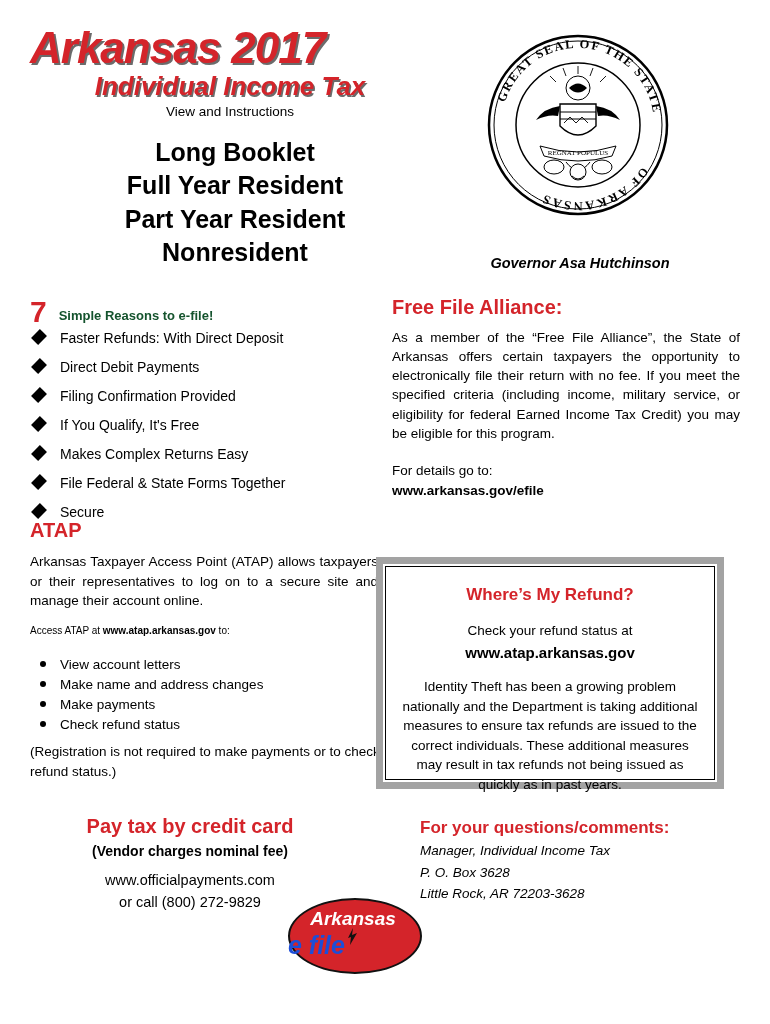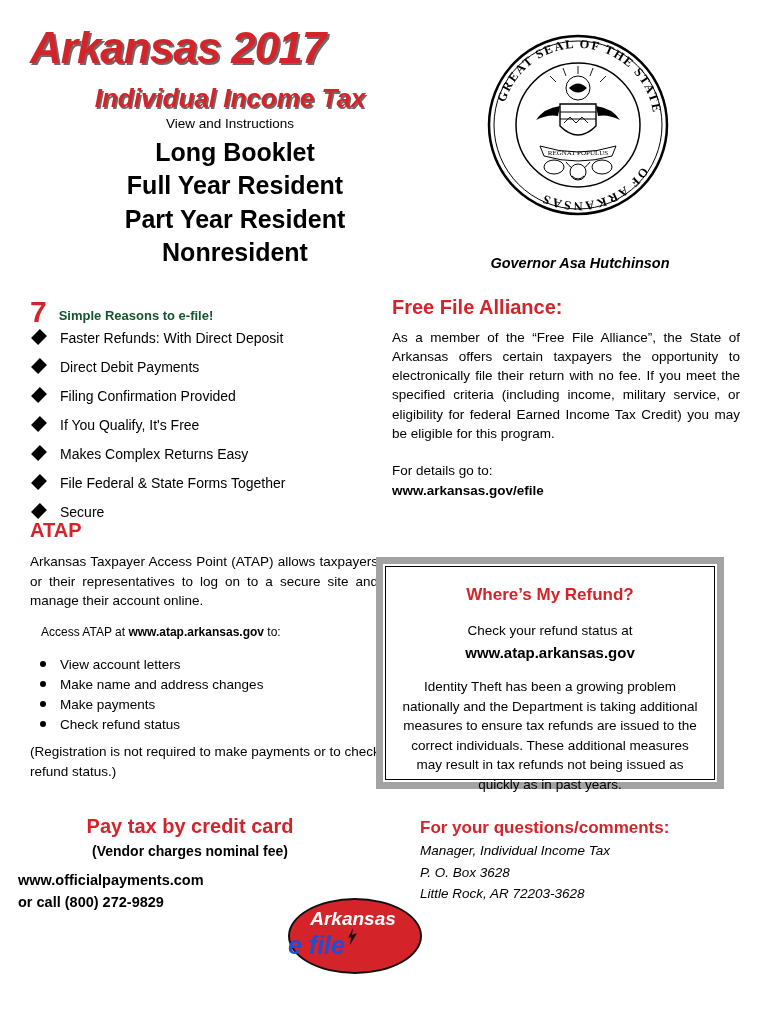--- a/index.html
+++ b/index.html
@@ -38,21 +38,21 @@
     line-height: 1;
     text-shadow: 2px 2px 0 #6b6b6b;
     white-space: nowrap;
   }
   .title-sub {
     font-size: 26px;
     font-weight: bold;
     font-style: italic;
     color: #d4242a;
     line-height: 1.1;
-    margin-top: 14px;
+    margin-top: 2px;
     text-shadow: 1.5px 1.5px 0 #6b6b6b;
     text-align: center;
     width: 400px;
   }
   .title-forms {
     font-size: 13.5px;
     color: #000;
     text-align: center;
     width: 400px;
     margin-top: 3px;
@@ -150,22 +150,21 @@
     width: 348px;
     font-size: 13.5px;
     line-height: 1.45;
     text-align: justify;
   }
   .atap-access {
     position: absolute;
     left: 30px;
     top: 625px;
     width: 348px;
-    font-size: 12px;
-    margin-left: 11px;
+    font-size: 10px;
   }
   .atap-access b { font-weight: bold; }
   .atap-bullets {
     position: absolute;
     left: 40px;
     top: 657px;
     width: 330px;
   }
   .bullet-item {
     display: flex;
@@ -207,26 +206,26 @@
     position: absolute;
     left: 30px;
     top: 843px;
     width: 320px;
     text-align: center;
     font-size: 14px;
     font-weight: bold;
   }
   .credit-url {
     position: absolute;
-    left: 18px;
+    left: 30px;
     top: 870px;
     width: 320px;
-    text-align: left;
+    text-align: center;
     font-size: 14.5px;
-    font-weight: bold;
+    font-weight: normal;
     line-height: 1.5;
   }
 
   
   .ffa-head {
     position: absolute;
     left: 392px;
     top: 296px;
     font-size: 20px;
     font-weight: bold;

